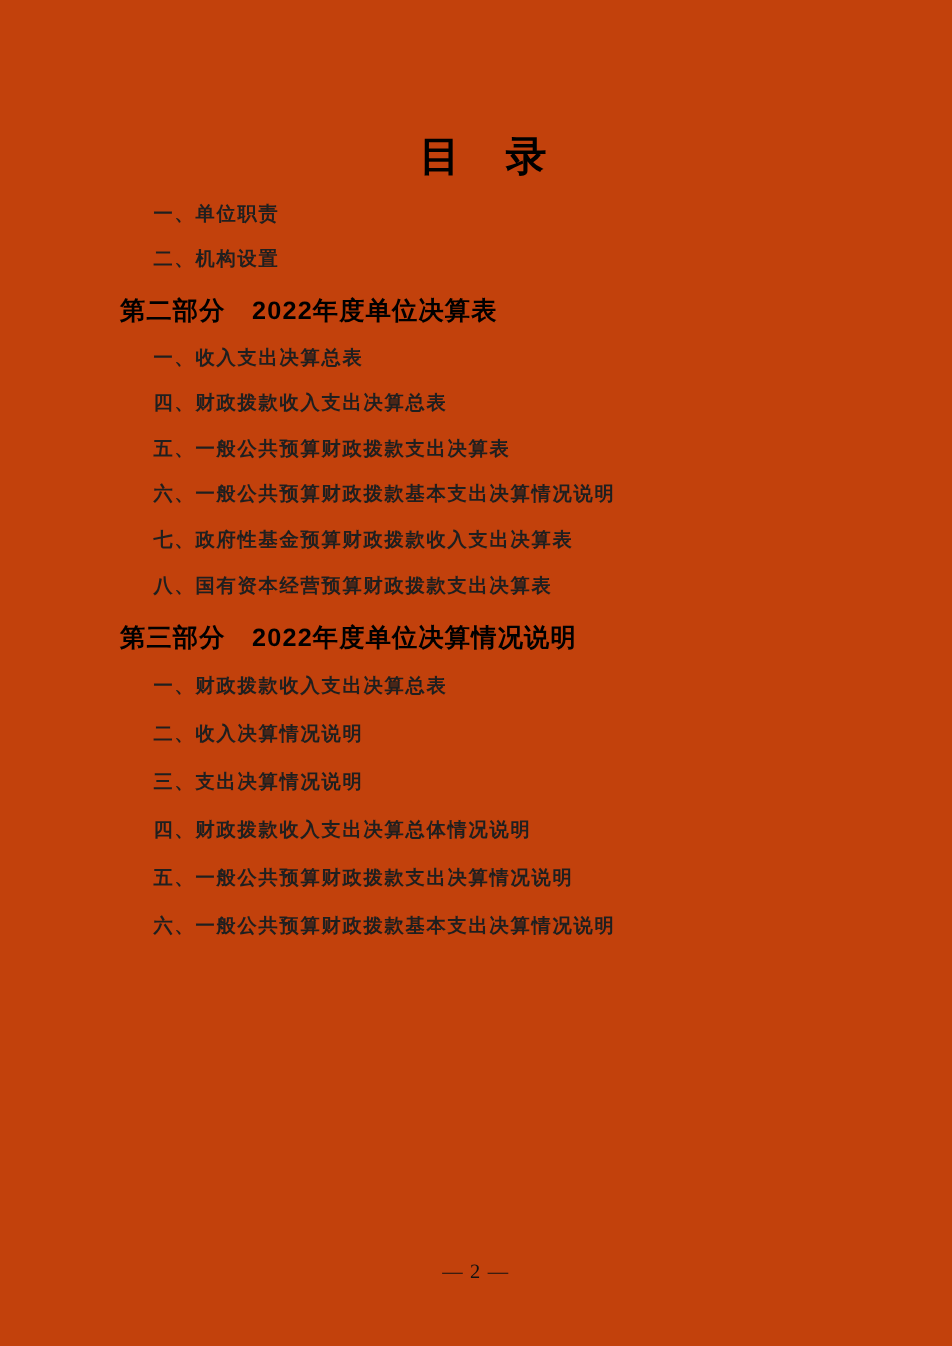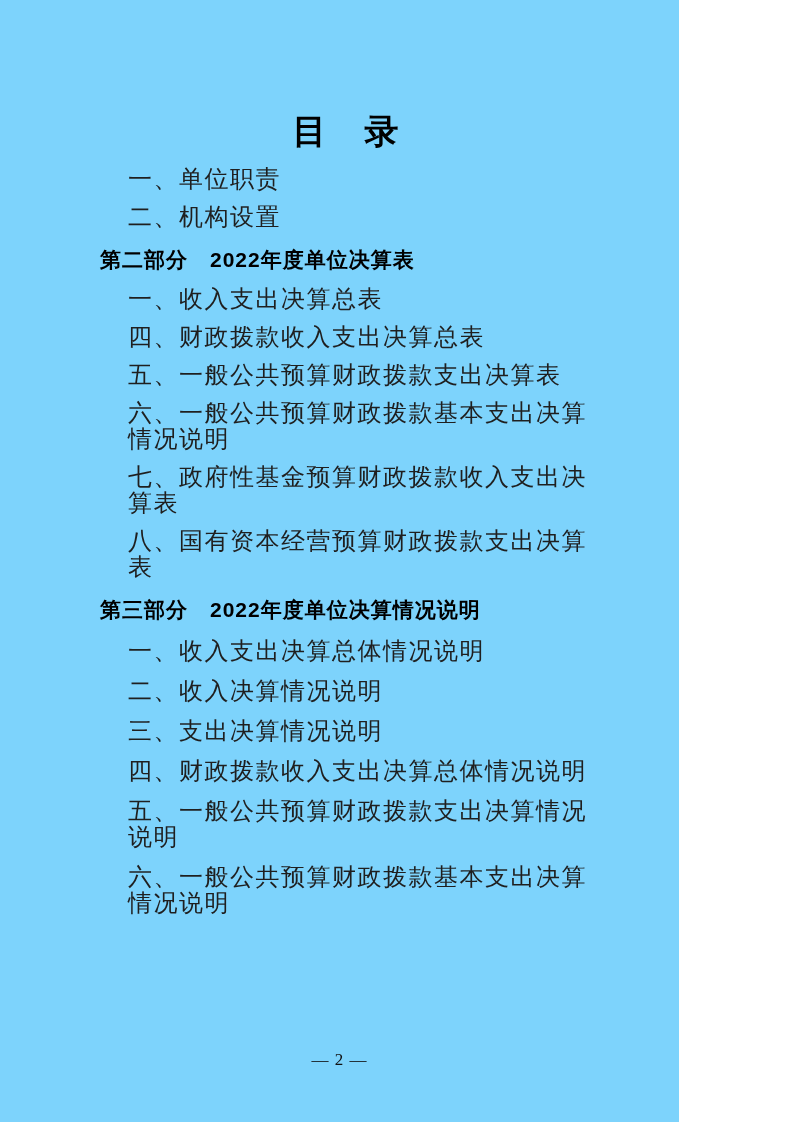--- a/index.html
+++ b/index.html
@@ -3,23 +3,23 @@
 <meta charset="utf-8">
 <style>
   * { margin: 0; padding: 0; box-sizing: border-box; }
   html, body {
     width: 793px;
     background: #ffffff;
     font-family: "Liberation Serif", serif;
   }
   .page {
     position: relative;
-    width: 679px;
+    width: 793px;
     height: 1122px;
-    background: #7dd3fc;
+    background: #c2410c;
     overflow: hidden;
   }
   .content {
     padding: 110px 90px 0 100px;
   }
   .doc-title {
     text-align: center;
     font-family: "Liberation Serif", "DejaVu Serif", serif;
     font-weight: bold;
     font-size: 34px;
@@ -35,22 +35,22 @@
     line-height: 28px;
     color: #000000;
     letter-spacing: 1px;
     margin-top: 16px;
   }
   .toc-section:first-of-type .toc-section-heading {
     margin-top: 40px;
   }
   .toc-item {
     font-family: "Liberation Serif", "DejaVu Serif", serif;
-    font-weight: normal;
-    font-size: 24px;
+    font-weight: bold;
+    font-size: 16px;
     line-height: 26px;
     color: #1f1f1f;
     letter-spacing: 1.5px;
     padding-left: 28px;
     margin-top: 12px;
   }
   .toc-section[data-section-index="2"] .toc-item {
     margin-top: 14px;
   }
   .page-footer {
@@ -83,21 +83,21 @@
       <div class="toc-item">一、收入支出决算总表</div>
       <div class="toc-item">四、财政拨款收入支出决算总表</div>
       <div class="toc-item">五、一般公共预算财政拨款支出决算表</div>
       <div class="toc-item">六、一般公共预算财政拨款基本支出决算情况说明</div>
       <div class="toc-item">七、政府性基金预算财政拨款收入支出决算表</div>
       <div class="toc-item">八、国有资本经营预算财政拨款支出决算表</div>
     </div>
 
     <div class="toc-section" data-section-index="2">
       <div class="toc-section-heading">第三部分　2022年度单位决算情况说明</div>
-      <div class="toc-item">一、收入支出决算总体情况说明</div>
+      <div class="toc-item">一、财政拨款收入支出决算总表</div>
       <div class="toc-item">二、收入决算情况说明</div>
       <div class="toc-item">三、支出决算情况说明</div>
       <div class="toc-item">四、财政拨款收入支出决算总体情况说明</div>
       <div class="toc-item">五、一般公共预算财政拨款支出决算情况说明</div>
       <div class="toc-item">六、一般公共预算财政拨款基本支出决算情况说明</div>
     </div>
 
   </div>
 
   <div class="page-footer">— 2 —</div>

